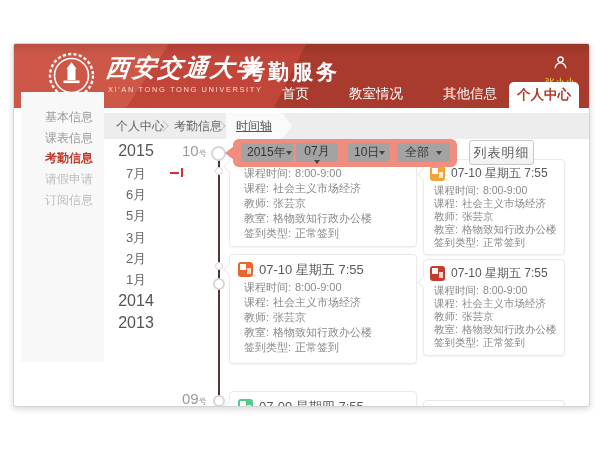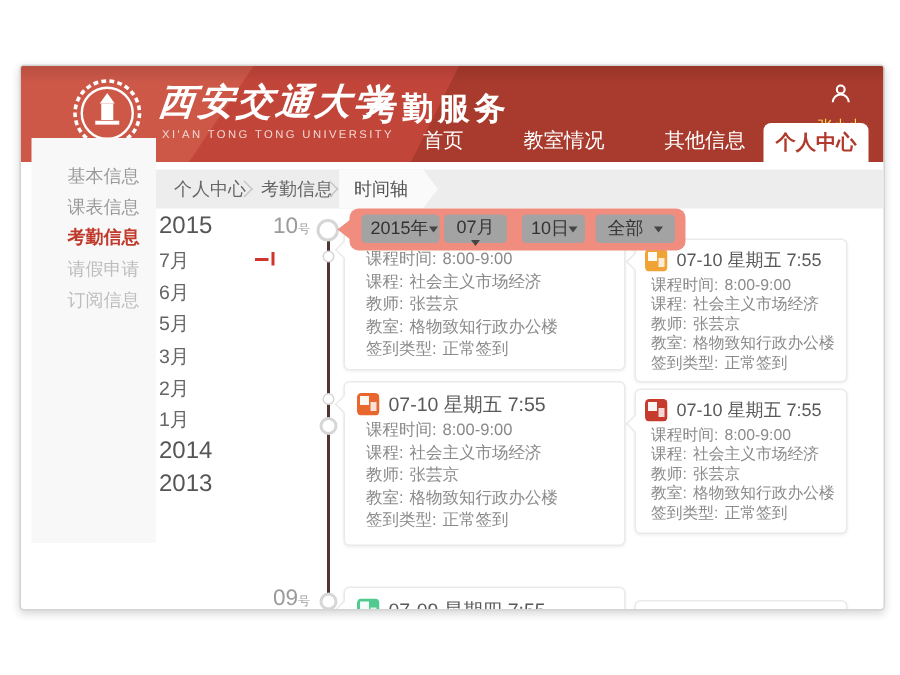--- a/index.html
+++ b/index.html
@@ -24,28 +24,28 @@
   .nav{position:absolute;right:92px;bottom:5px;display:flex;gap:40px;}
   .nav a{color:#fff;font-size:13.5px;text-decoration:none;white-space:nowrap;cursor:pointer;}
   .tab-active{position:absolute;right:10px;bottom:0;width:70px;height:26px;background:#fff;border-radius:5px 5px 0 0;
               color:#b13a2c;font-size:13.5px;font-weight:bold;display:flex;align-items:center;justify-content:center;cursor:pointer;white-space:nowrap;}
   
   .crumbbar{position:absolute;left:90px;top:69px;right:0;height:26px;background:#ededed;}
   .crumb{position:absolute;top:0;height:26px;display:flex;align-items:center;font-size:12px;color:#666;white-space:nowrap;cursor:pointer;}
   .chev{position:absolute;top:9px;width:7px;height:7px;border-top:1px solid #c6c6c6;border-right:1px solid #c6c6c6;transform:rotate(45deg);}
   .crumb-tag{position:absolute;left:122px;top:0;width:56px;height:26px;background:#fafafa;
              clip-path:polygon(0 0,calc(100% - 10px) 0,100% 50%,calc(100% - 10px) 100%,0 100%);
-             display:flex;align-items:center;justify-content:flex-start;padding-left:10px;font-size:12px;color:#555;cursor:pointer;white-space:nowrap;}
+             display:flex;align-items:center;justify-content:flex-start;padding-left:10px;font-size:12px;color:#555;cursor:pointer;white-space:nowrap;text-decoration:underline;}
   
   .sidebar{position:absolute;left:7px;top:48px;width:83px;height:270px;background:#f8f8f8;}
   .side-item{position:absolute;left:24px;font-size:12px;color:#9a9a9a;white-space:nowrap;cursor:pointer;}
   .side-item.active{color:#c0392b;font-weight:bold;}
   .side-item.dim{color:#bdbdbd;}
   
-  .axis-item{position:absolute;left:92px;width:60px;text-align:left;font-size:13px;color:#666;white-space:nowrap;}
+  .axis-item{position:absolute;left:92px;width:60px;text-align:center;font-size:13px;color:#666;white-space:nowrap;}
   .axis-item.year{font-size:16px;color:#555;}
   .month-marker{position:absolute;left:156px;top:124px;width:11px;height:9px;border-right:2px solid #d0342c;
                 background:linear-gradient(#d0342c,#d0342c) no-repeat 0 3.5px/9px 2px;}
   .daylabel{position:absolute;left:168px;font-size:15px;color:#9b9b9b;white-space:nowrap;}
   .daylabel small{font-size:8px;}
   .vline{position:absolute;left:204px;top:108px;width:2px;height:254px;background:#513531;z-index:2;}
   .node{position:absolute;background:#fff;border-radius:50%;z-index:4;box-sizing:border-box;}
   .node.big{left:197px;top:102px;width:15px;height:15px;border:2px solid #d6d6d6;}
   .node.s1{left:201px;top:123px;width:8px;height:8px;border:1.5px solid #d6d6d6;}
   .node.s2{left:201px;top:218px;width:8px;height:8px;border:1.5px solid #d6d6d6;}
@@ -293,15 +293,16 @@
       </div>
       <div class="dd" style="left:115px;width:42px;">
         <span>10日</span>
           <span class="caret"></span>
       </div>
       <div class="dd" style="left:164px;width:53px;padding:0 8px;">
         <span>全部</span>
           <span class="caret"></span>
       </div>
     </div>
+    <div class="listbtn">列表明细</div>
 
   </div>
 </div>
 
 </body></html>

